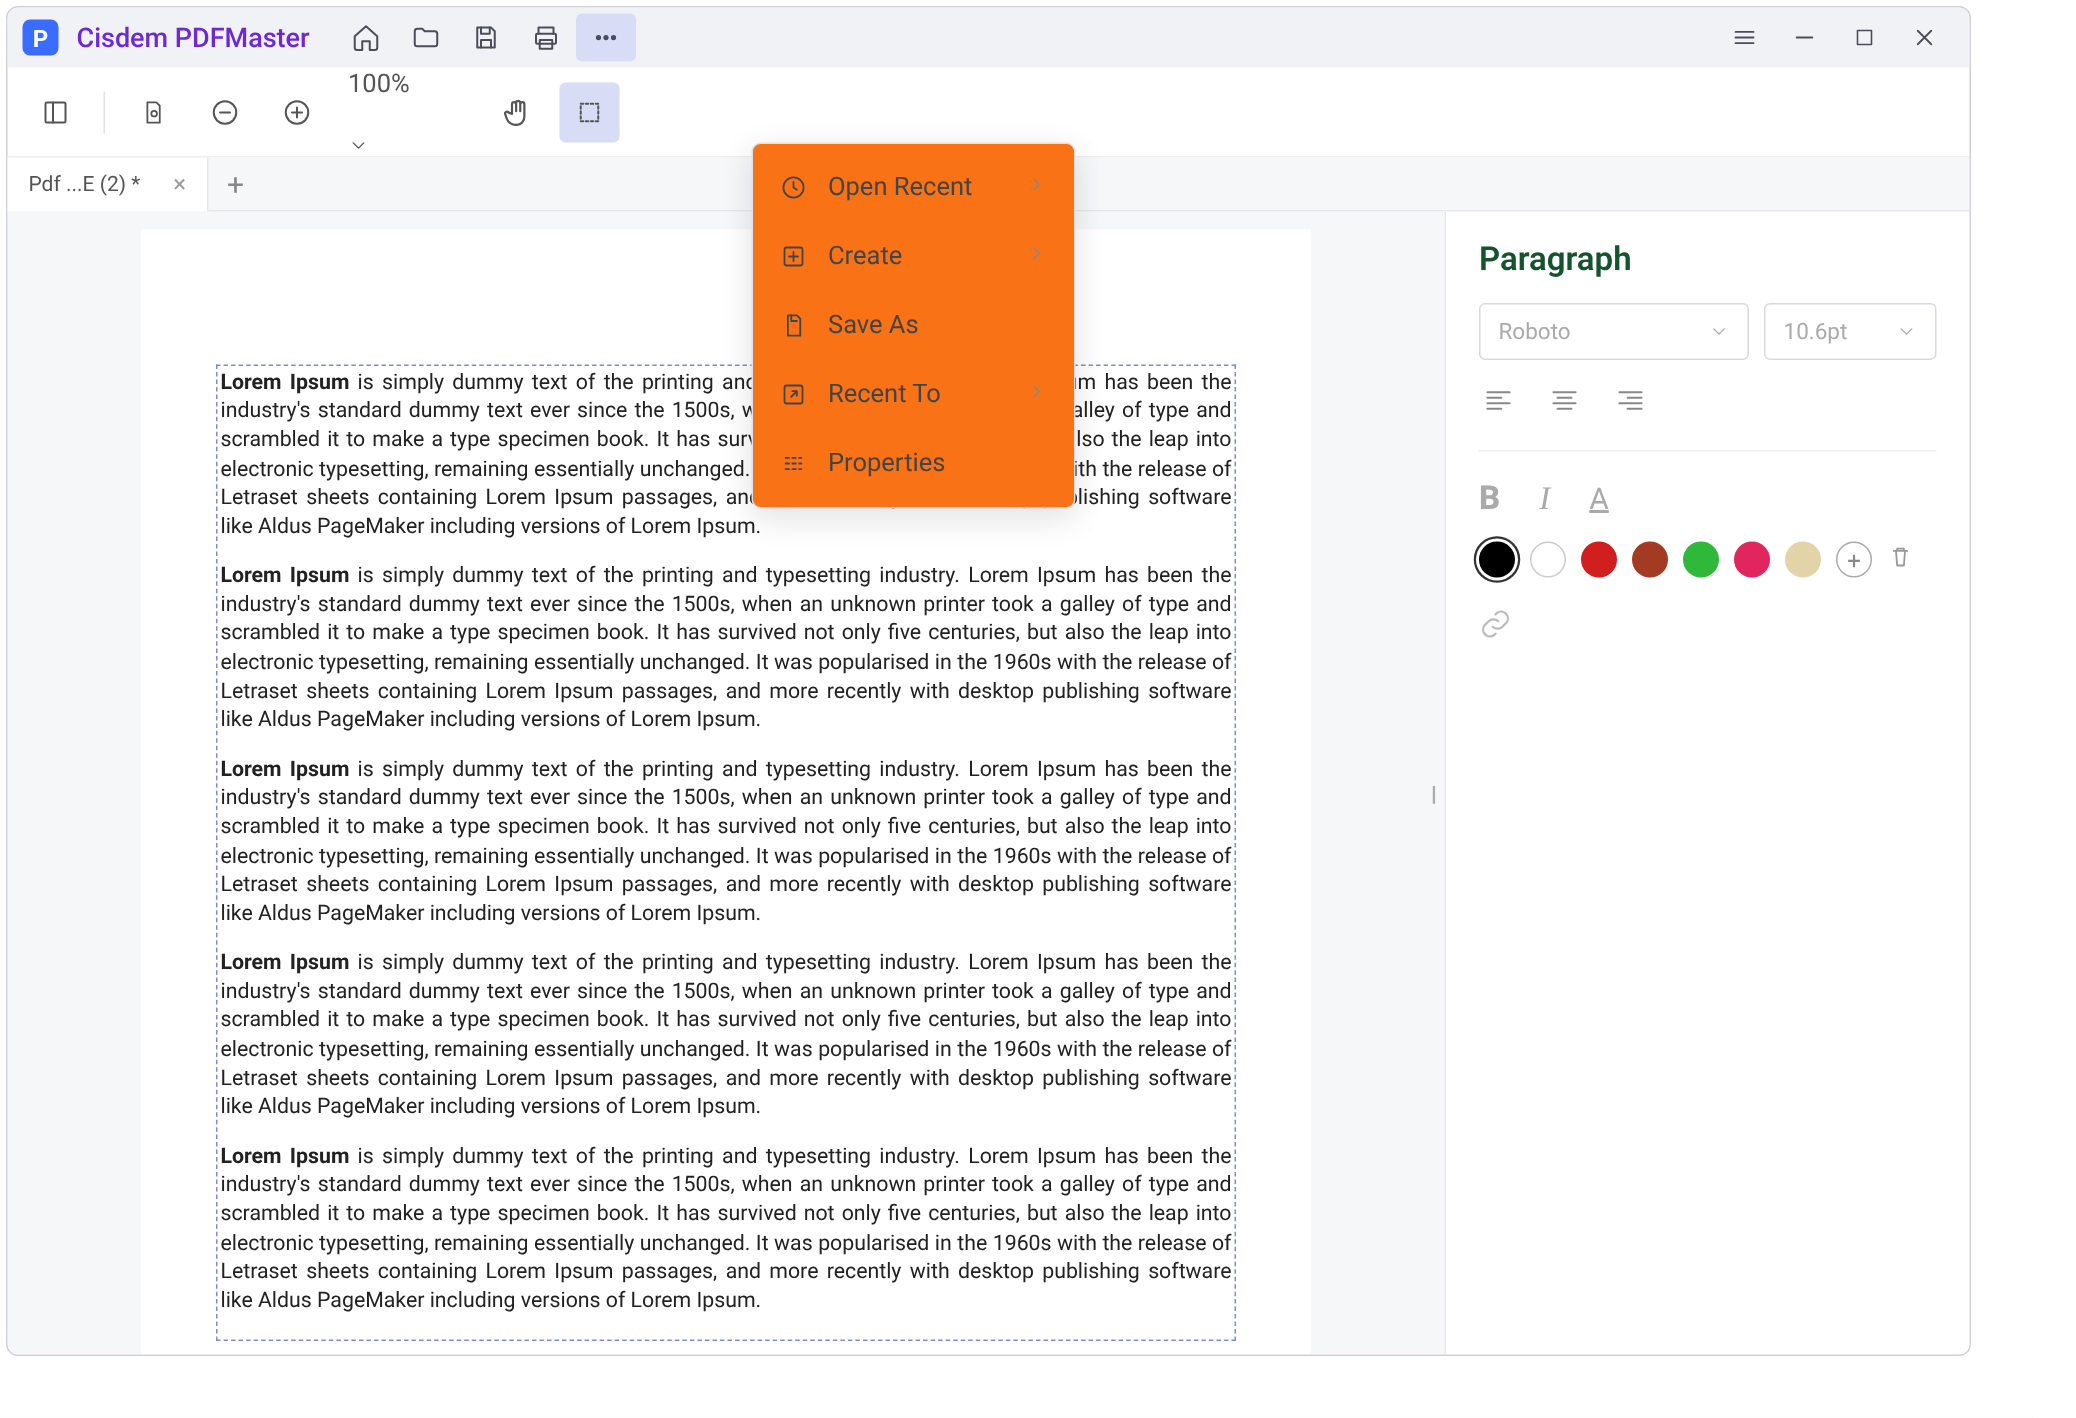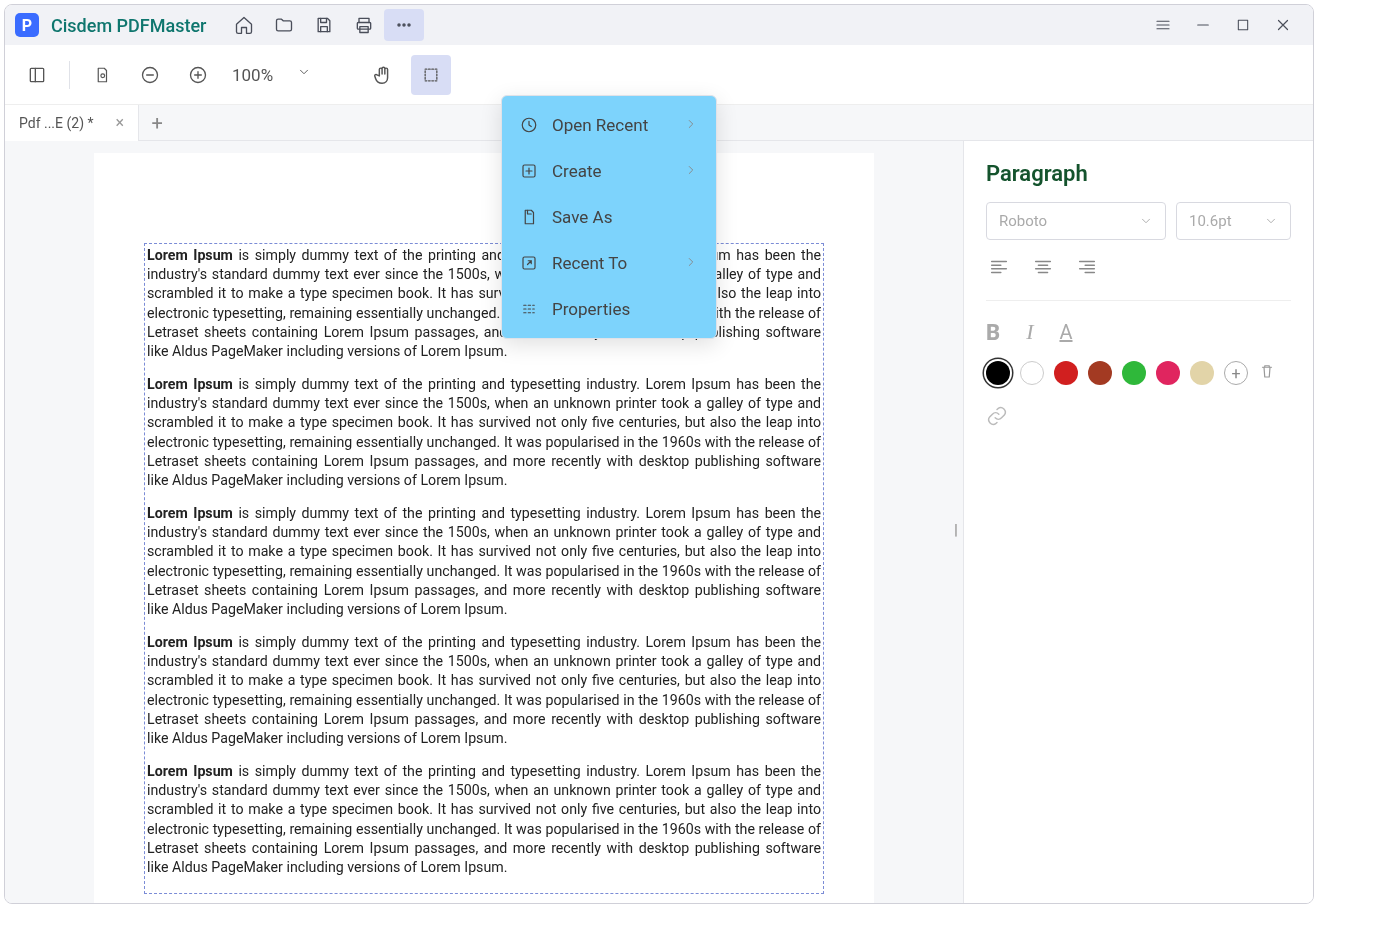--- a/index.html
+++ b/index.html
@@ -1,30 +1,30 @@
 <!DOCTYPE html>
 <html><head>
 <meta charset="utf-8">
 <style>
   * { box-sizing: border-box; margin: 0; padding: 0; font-family: -apple-system, BlinkMacSystemFont, "Segoe UI", Roboto, sans-serif; }
   body { width: 1384px; height: 945px; overflow: hidden; background: #fff; }
   .app-window { width:1310px; height:900px; margin:4px; border:1px solid #d0d0d8; border-radius:8px; overflow:hidden; display:flex; flex-direction:column; background:#fff; }
   .titlebar { height:40px; background:#f1f2f6; display:flex; align-items:center; padding:0 10px; }
   .logo { width:24px; height:24px; background:#3a6cff; border-radius:5px; display:flex; align-items:center; justify-content:center; color:#fff; font-weight:700; font-size:16px; margin-right:12px;}
-  .app-title { font-size:18px; color:#0f766e; font-weight:500; margin-right:18px;}
+  .app-title { font-size:18px; color:#6d28d9; font-weight:500; margin-right:18px;}
   .tb-btn { width:40px; height:32px; display:flex; align-items:center; justify-content:center; color:#4a4e5a; border-radius:4px;}
   .tb-btn.active { background:#d8ddf5; }
   .spacer { flex:1; }
   .winctrl { width:40px; height:32px; display:flex; align-items:center; justify-content:center; color:#4a4e5a;}
   svg { stroke:currentColor; fill:none; stroke-width:1.6; stroke-linecap:round; stroke-linejoin:round; }
   .toolbar { height:60px; display:flex; align-items:center; padding:0 12px; gap:8px; border-bottom:1px solid #eee; position:relative;}
   .tool-btn { width:40px; height:40px; display:flex; align-items:center; justify-content:center; color:#555; border-radius:4px;}
   .tool-btn.active { background:#d8ddf5; }
   .divider { width:1px; height:28px; background:#e0e2e8; margin:0 4px;}
-  .zoom { display:flex; align-items:flex-start; color:#555; font-size:17px; gap:24px; padding:0 6px;}
+  .zoom { display:flex; align-items:flex-start; color:#555; font-size:17px; gap:24px; padding:0 6px;flex-direction:column;}
   .nav { display:flex; gap:60px; margin-left:auto; padding-right:20px; font-size:18px; color:#555; }
   .nav-item { cursor:pointer; }
   .secondary-bar { height:48px; display:flex; align-items:center; justify-content:center; gap:4px; border-bottom:1px solid #eee;}
   .grip { width:12px; display:flex; flex-direction:column; gap:2px; margin-right:180px; }
   .grip span { width:2px; height:2px; background:#888; border-radius:50%; display:inline-block;}
   .grip-row{display:flex;gap:2px;}
   .edit-btn { display:flex; align-items:center; gap:8px; background:#d8ddf5; padding:8px 16px; border-radius:4px; color:#4a4ea0; font-size:16px;}
   .page-btn-faded { color:#888; font-size:16px; padding:8px 10px;}
   .tabs-bar { height:36px; background:#f6f7f9; display:flex; align-items:center; border-bottom:1px solid #e5e6ea;}
   .tab { height:36px; display:flex; align-items:center; padding:0 14px; background:#fff; border-right:1px solid #e5e6ea; font-size:14px; color:#555; gap:22px;}
@@ -47,21 +47,21 @@
   .rp-sub { font-size:20px; color:#3a3e4a; font-weight:500; margin-bottom:14px;}
   .format-row { display:flex; gap:26px; color:#aaa; font-size:20px; margin-bottom:16px; align-items:center;}
   .format-row .b { font-weight:800; font-size:22px;}
   .format-row .i { font-style:italic; font-family:serif; font-size:22px;}
   .format-row .u { text-decoration:underline; font-size:20px;}
   .colors { display:flex; gap:10px; align-items:center; margin-bottom:20px;}
   .color-sw { width:24px; height:24px; border-radius:50%; }
   .color-sw.selected { box-shadow:0 0 0 2px #fff, 0 0 0 3.5px #333;}
   .color-add { width:24px; height:24px; border-radius:50%; border:1.5px solid #aaa; display:flex;align-items:center;justify-content:center; color:#888; font-size:16px;}
   .link-icon { color:#bbb; }
-  .dropdown-menu { position:absolute; top:50px; left:496px; width:216px; background:#7dd3fc; border:1px solid #e0e2e8; border-radius:6px; box-shadow:0 6px 22px rgba(0,0,0,0.12); padding:6px 0; z-index:100;}
+  .dropdown-menu { position:absolute; top:50px; left:496px; width:216px; background:#f97316; border:1px solid #e0e2e8; border-radius:6px; box-shadow:0 6px 22px rgba(0,0,0,0.12); padding:6px 0; z-index:100;}
   .menu-item { height:46px; display:flex; align-items:center; padding:0 18px; gap:14px; color:#444; font-size:17px;}
   .menu-item .chev { margin-left:auto; color:#888;}
 </style>
 </head>
 <body>
 
 <div class="app-window">
   <div class="titlebar">
     <div class="logo">P</div>
     <div class="app-title">Cisdem PDFMaster</div>

